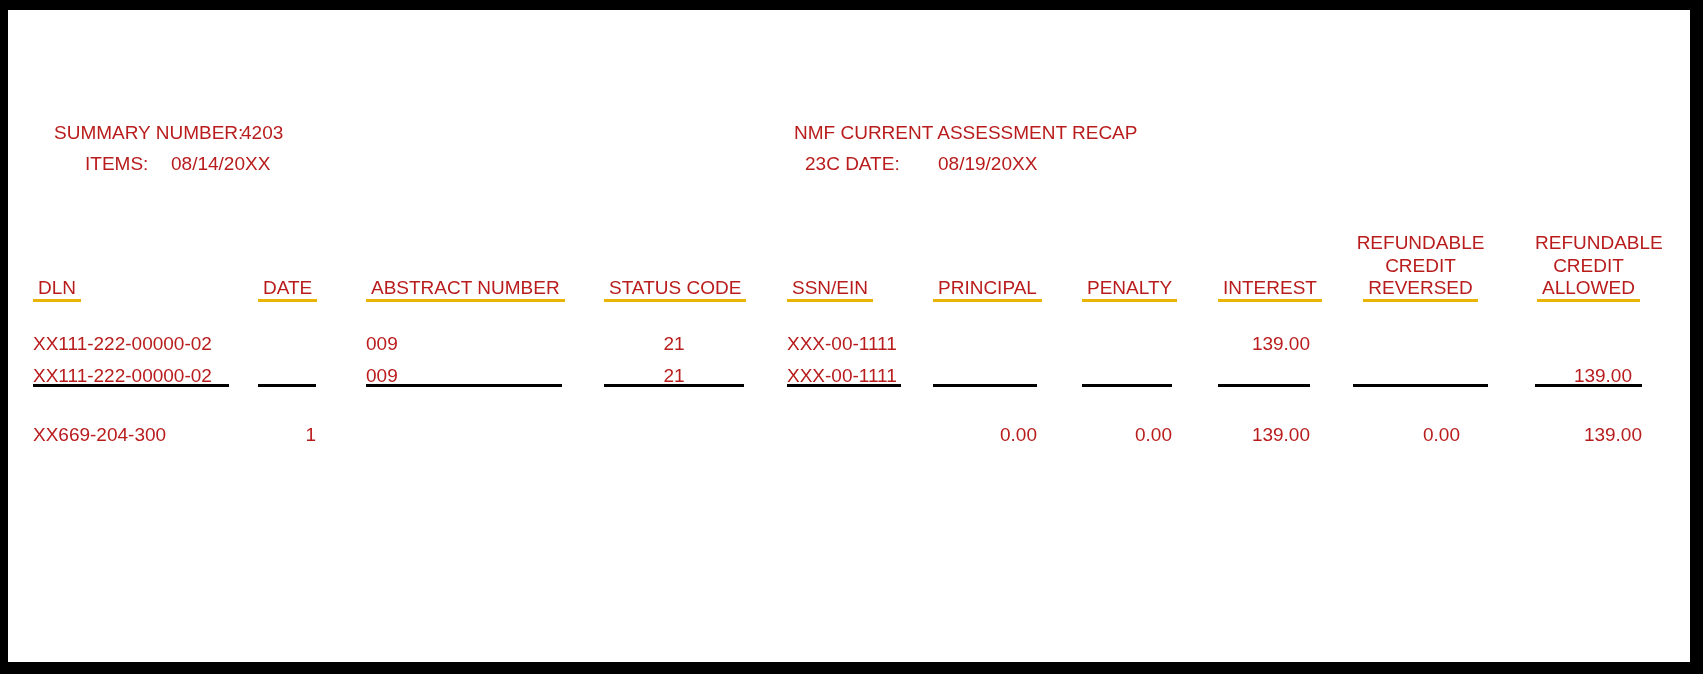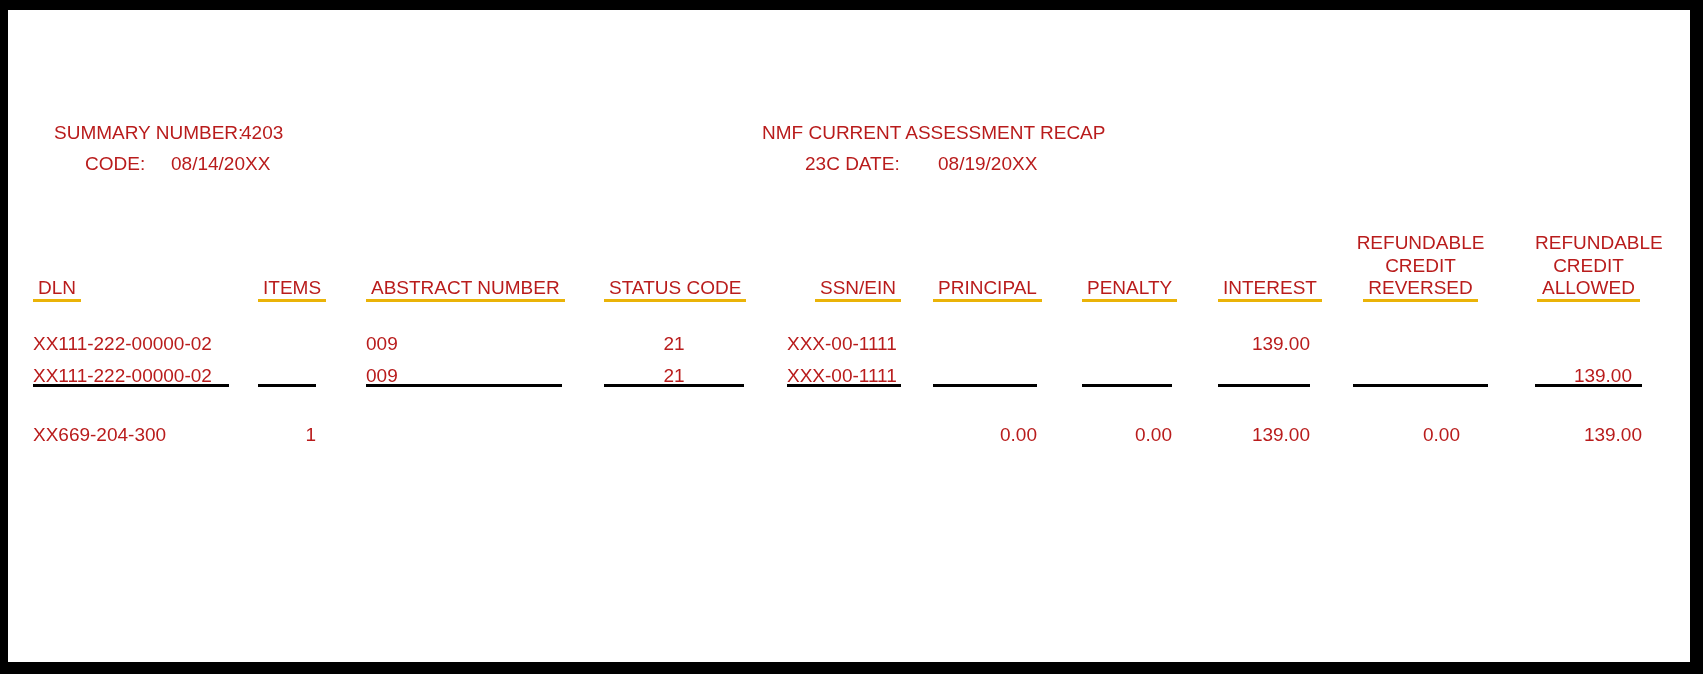--- a/index.html
+++ b/index.html
@@ -45,41 +45,41 @@
   .pad-rev{padding-right:28px;}
   .pad-alw{padding-right:10px;}
 </style>
 </head>
 <body>
 
 <div class="page">
 
   <span class="lbl" style="left:54px;top:122px">SUMMARY NUMBER:</span>
   <span class="lbl" style="left:241px;top:122px">4203</span>
-  <span class="lbl" style="left:85px;top:153px">CODE:</span>
+  <span class="lbl" style="left:85px;top:153px">ITEMS:</span>
   <span class="lbl" style="left:171px;top:153px">08/14/20XX</span>
 
-  <span class="lbl" style="left:762px;top:122px">NMF CURRENT ASSESSMENT RECAP</span>
+  <span class="lbl" style="left:794px;top:122px">NMF CURRENT ASSESSMENT RECAP</span>
   <span class="lbl" style="left:805px;top:153px">23C DATE:</span>
   <span class="lbl" style="left:938px;top:153px">08/19/20XX</span>
 
   <div class="thead">
     <div class="hcell c-dln">
       <div class="hline"><span class="hul">DLN</span></div>
     </div>
     <div class="hcell c-items">
-      <div class="hline"><span class="hul">ITEMS</span></div>
+      <div class="hline"><span class="hul">DATE</span></div>
     </div>
     <div class="hcell c-abs">
       <div class="hline"><span class="hul">ABSTRACT NUMBER</span></div>
     </div>
     <div class="hcell c-status">
       <div class="hline"><span class="hul">STATUS CODE</span></div>
     </div>
-    <div class="hcell c-ssn" style="text-align:right">
+    <div class="hcell c-ssn" style="text-align:left">
       <div class="hline"><span class="hul">SSN/EIN</span></div>
     </div>
     <div class="hcell c-prin" style="">
       <div class="hline"><span class="hul">PRINCIPAL</span></div>
     </div>
     <div class="hcell c-pen" style="">
       <div class="hline"><span class="hul">PENALTY</span></div>
     </div>
     <div class="hcell c-int" style="text-align:center">
       <div class="hline"><span class="hul">INTEREST</span></div>

